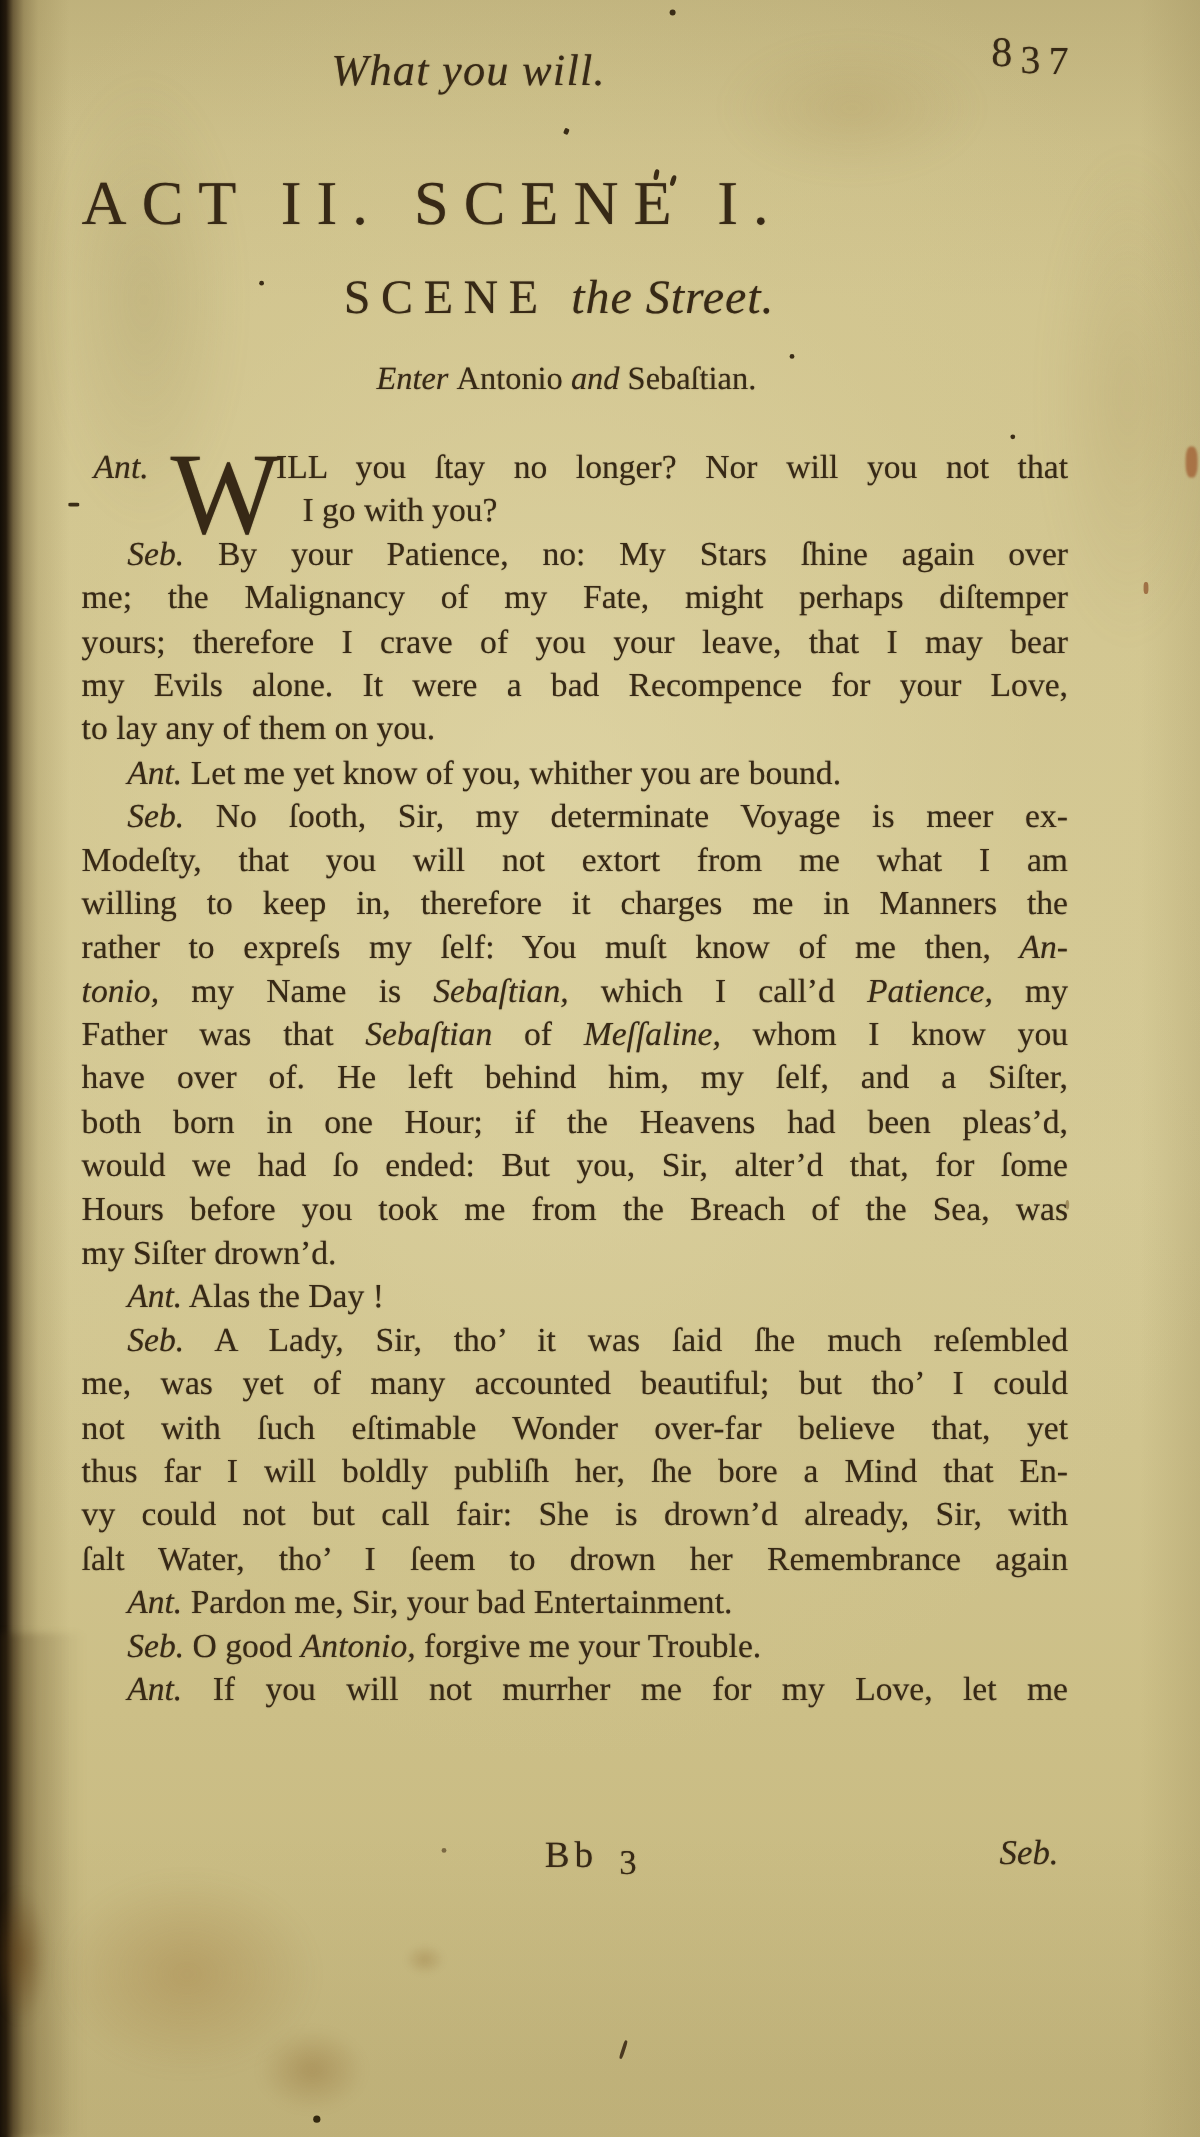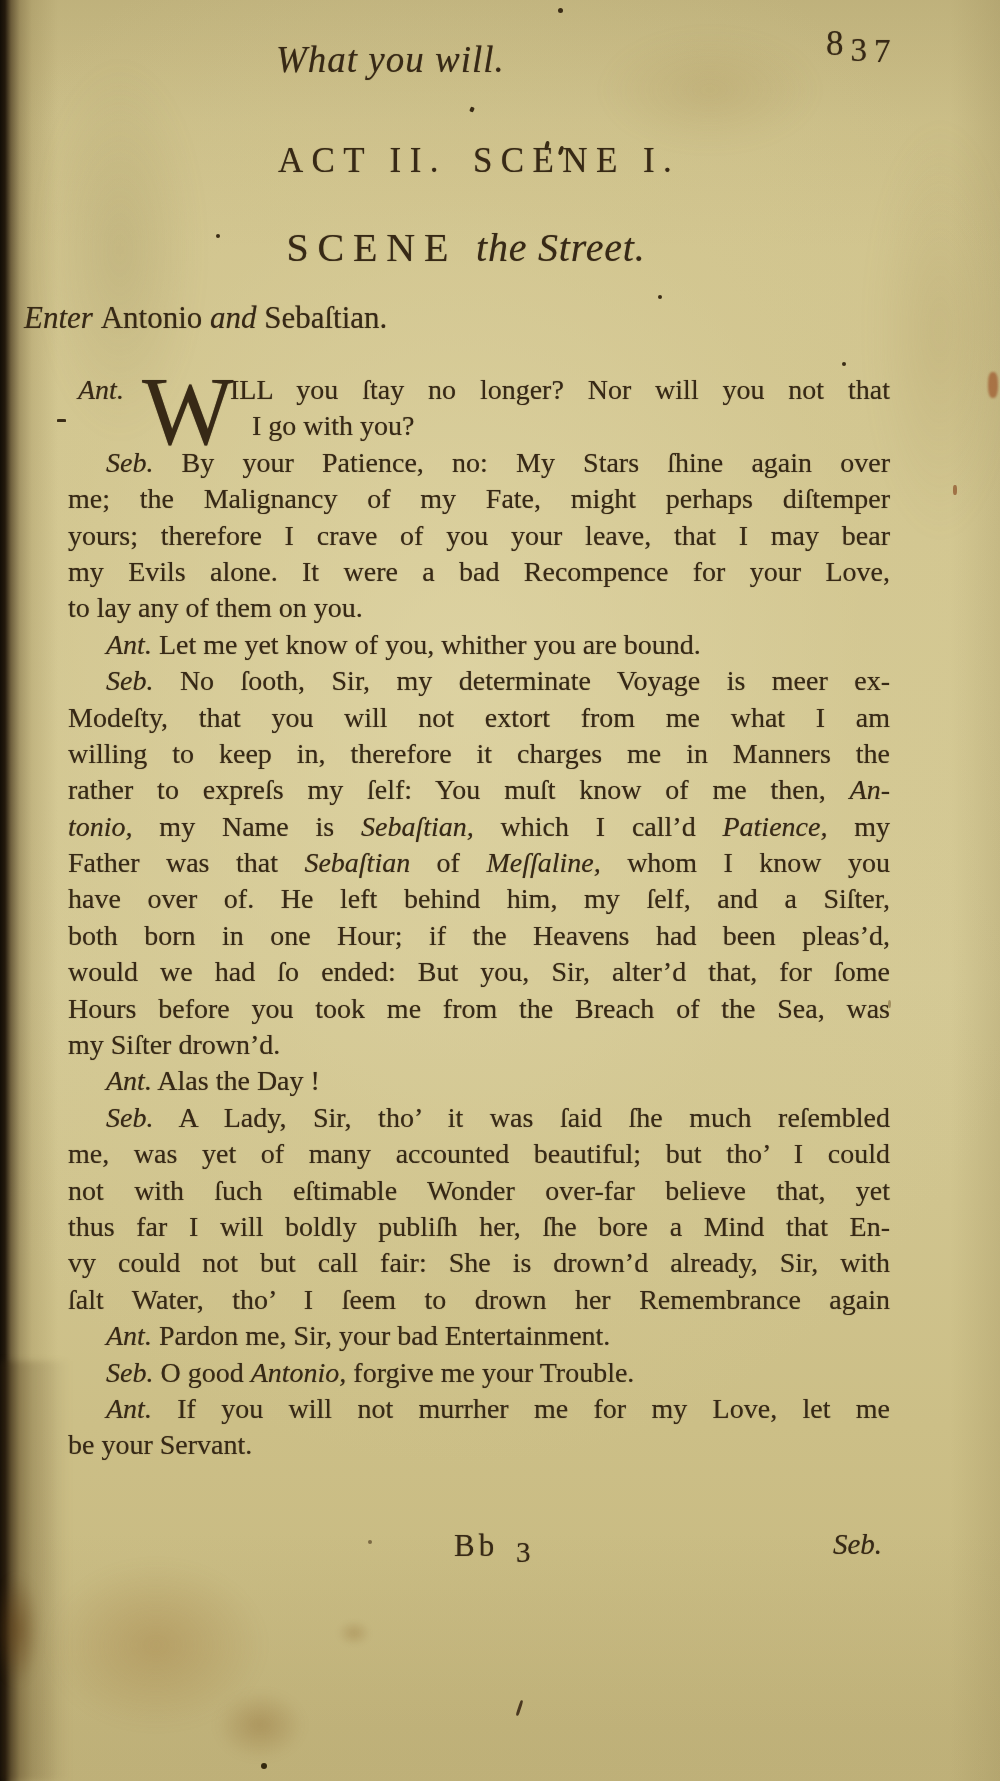--- a/index.html
+++ b/index.html
@@ -35,32 +35,32 @@
     position:absolute;left:276px;top:38px;font-size:37px;font-style:italic;
     letter-spacing:1px;
   }
   #page-number{position:absolute;left:826px;top:24px;font-size:35px;letter-spacing:7px;}
   #page-number .dg{display:inline-block;}
   #page-number .dg3{transform:translateY(6px);font-size:33px;}
   #page-number .dg7{transform:translateY(7px);font-size:33px;}
   
   #act-heading{
     position:absolute;left:68px;width:822px;top:141px;
-    font-size:35px;text-align:center;letter-spacing:.24em;white-space:nowrap;
+    font-size:52px;letter-spacing:.24em;white-space:nowrap;
   }
   #act-heading .gap{display:inline-block;width:26px;}
   #scene-heading{
     position:absolute;left:36px;width:860px;top:224px;
     font-size:40px;text-align:center;white-space:nowrap;
   }
   #scene-heading span.caps{letter-spacing:.22em;}
   #scene-heading em{letter-spacing:.02em;}
   #stage-direction{
-    position:absolute;left:24px;width:860px;top:300px;
-    font-size:31px;white-space:nowrap;
+    position:absolute;left:42px;width:860px;top:300px;
+    font-size:27px;text-align:center;white-space:nowrap;
   }
   
   #body-block{
     position:absolute;left:68px;top:372px;width:822px;
     font-size:28px;
   }
   .line{
     position:relative;height:36.4px;line-height:36.4px;
     white-space:normal;overflow:visible;
   }
@@ -168,18 +168,17 @@
       <div class="line ind-sp"><em>Ant.</em><span> Alas the Day !</span></div>
       <div class="line j ind-sp"><em>Seb.</em><span> A Lady, Sir, tho’ it was ſaid ſhe much reſembled</span></div>
       <div class="line j"><span>me, was yet of many accounted beautiful; but tho’ I could</span></div>
       <div class="line j"><span>not with ſuch eſtimable Wonder over-far believe that, yet</span></div>
       <div class="line j"><span>thus far I will boldly publiſh her, ſhe bore a Mind that En-</span></div>
       <div class="line j"><span>vy could not but call fair: She is drown’d already, Sir, with</span></div>
       <div class="line j"><span>ſalt Water, tho’ I ſeem to drown her Remembrance again</span></div>
       <div class="line ind-sp"><em>Ant.</em><span> Pardon me, Sir, your bad Entertainment.</span></div>
       <div class="line ind-sp"><em>Seb.</em><span> O good </span><em>Antonio,</em><span> forgive me your Trouble.</span></div>
       <div class="line j ind-sp"><em>Ant.</em><span> If you will not murrher me for my Love, let me</span></div>
-      <div class="line"><span>be your Servant.</span></div>
     </div>
 
   <div id="signature-mark" class="ink"><span>B</span><span>b</span><span> </span><span class="dg3">3</span></div>
   <div id="catchword" class="ink">Seb.</div>
 </div>
 
 </body></html>

